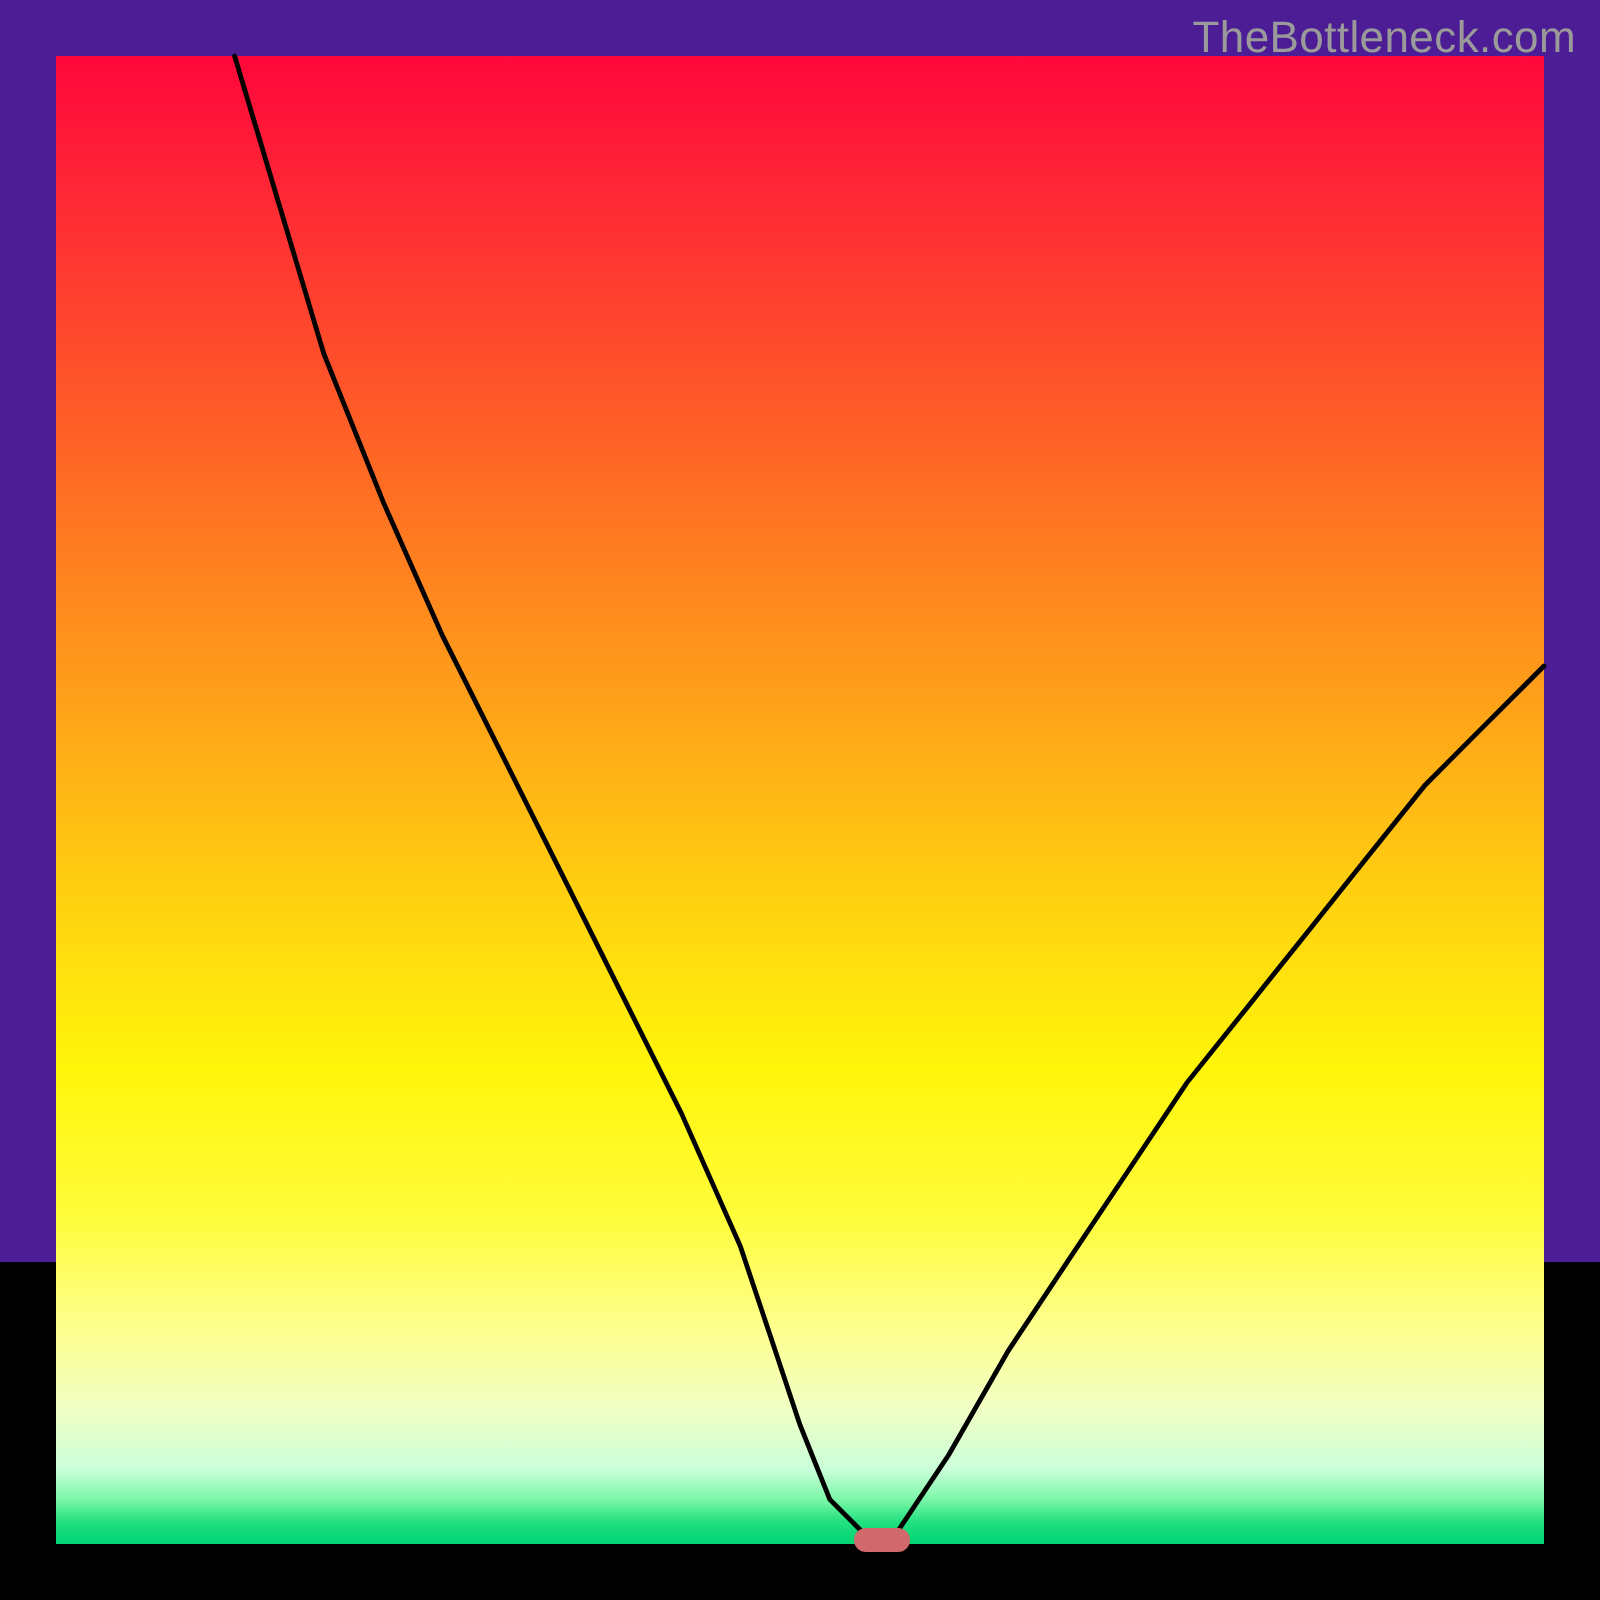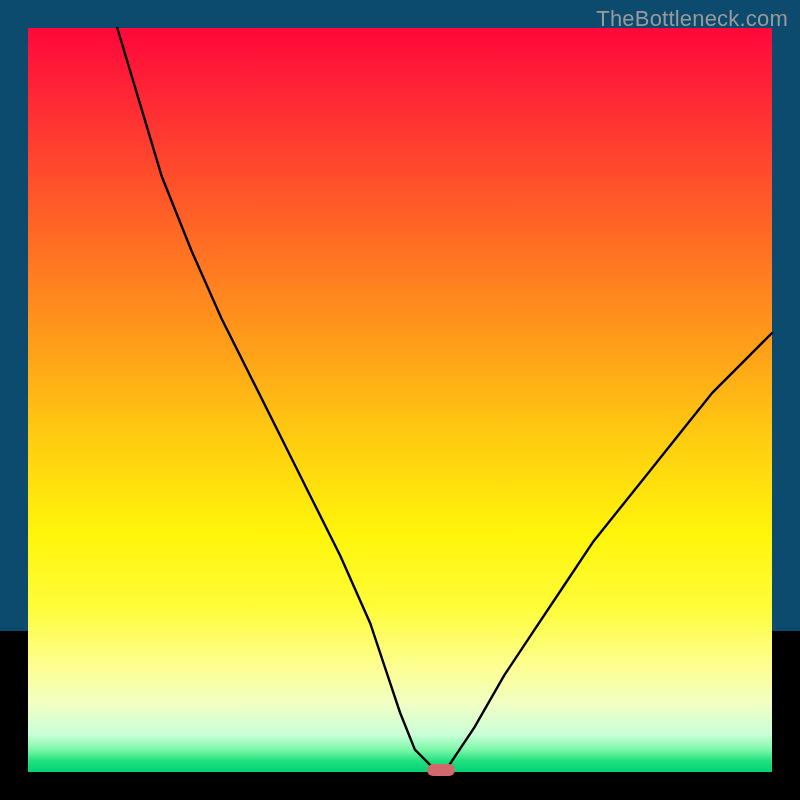--- a/index.html
+++ b/index.html
@@ -8,21 +8,21 @@
     width: 800px;
     height: 800px;
     background: #000;
     overflow: hidden;
     font-family: Arial, Helvetica, sans-serif;
   }
   .chart-frame {
     position: absolute;
     width: 800px;
     height: 631px;
-    background: #0c4a6e;
+    background: #4c1d95;
   }
   .plot-area {
     position: absolute;
     left: 28px;
     top: 28px;
     width: 744px;
     height: 744px;
     
     background: linear-gradient(
       to bottom,

